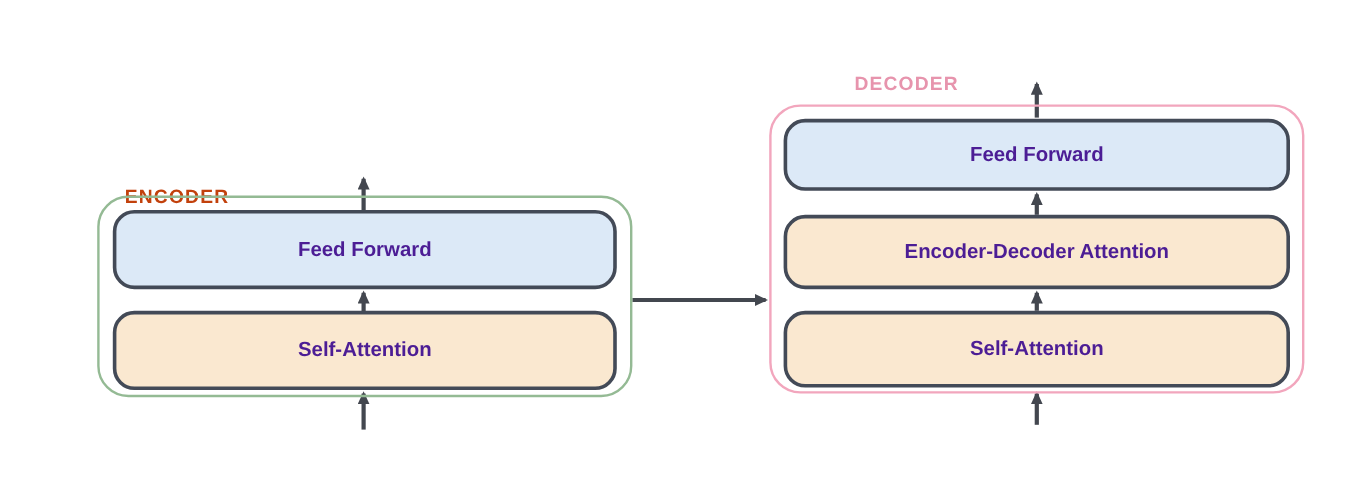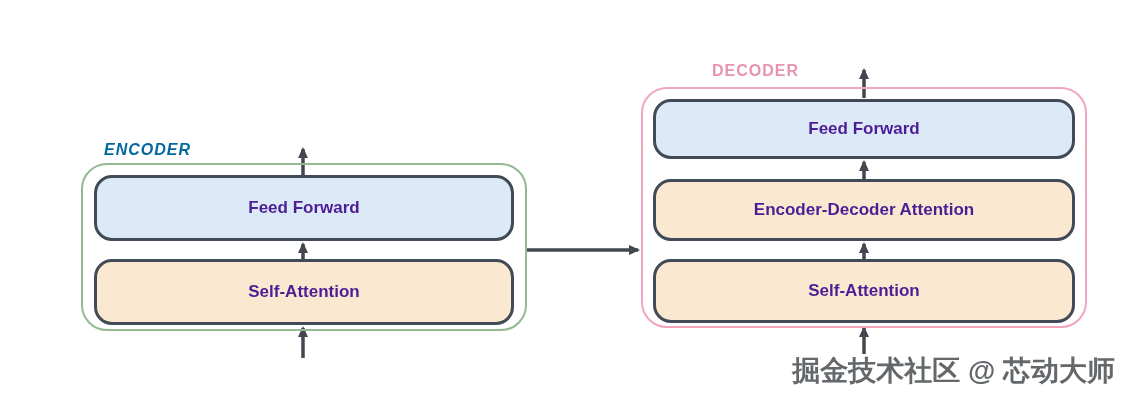--- a/index.html
+++ b/index.html
@@ -77,21 +77,21 @@
     <line x1="303" y1="176" x2="303" y2="149" marker-end="url(#ah)"></line>
     <line x1="303" y1="261" x2="303" y2="244" marker-end="url(#ah)"></line>
     <line x1="303" y1="358" x2="303" y2="328" marker-end="url(#ah)"></line>
     <line x1="527" y1="250" x2="638" y2="250" marker-end="url(#ah)"></line>
     <line x1="864" y1="98" x2="864" y2="70" marker-end="url(#ah)"></line>
     <line x1="864" y1="179" x2="864" y2="162" marker-end="url(#ah)"></line>
     <line x1="864" y1="259" x2="864" y2="244" marker-end="url(#ah)"></line>
     <line x1="864" y1="354" x2="864" y2="328" marker-end="url(#ah)"></line>
   </svg>
 
-  <div class="group-label" style="left: 104px; top: 141px; color: #0369a1; font-style: italic;">ENCODER</div>
+  <div class="group-label" style="left: 104px; top: 156px; color: #c2410c;">ENCODER</div>
 
   <div class="group-box" style="left: 81px; top: 163px; width: 446px; height: 168px; border-color: rgb(148, 186, 148);"></div>
 
   <div class="block" style="left: 94px; top: 175px; width: 420px; height: 66px; background: rgb(220, 233, 247);">
     <span>Feed Forward</span>
   </div>
 
   <div class="block" style="left: 94px; top: 259px; width: 420px; height: 66px; background: rgb(250, 232, 208);">
     <span>Self-Attention</span>
   </div>
@@ -105,15 +105,14 @@
   </div>
 
   <div class="block" style="left: 653px; top: 179px; width: 422px; height: 62px; background: rgb(250, 232, 208);">
     <span>Encoder-Decoder Attention</span>
   </div>
 
   <div class="block" style="left: 653px; top: 259px; width: 422px; height: 64px; background: rgb(250, 232, 208);">
     <span>Self-Attention</span>
   </div>
 
-  <div class="watermark">掘金技术社区 @ 芯动大师</div>
 
 </div>
 
 </body></html>

